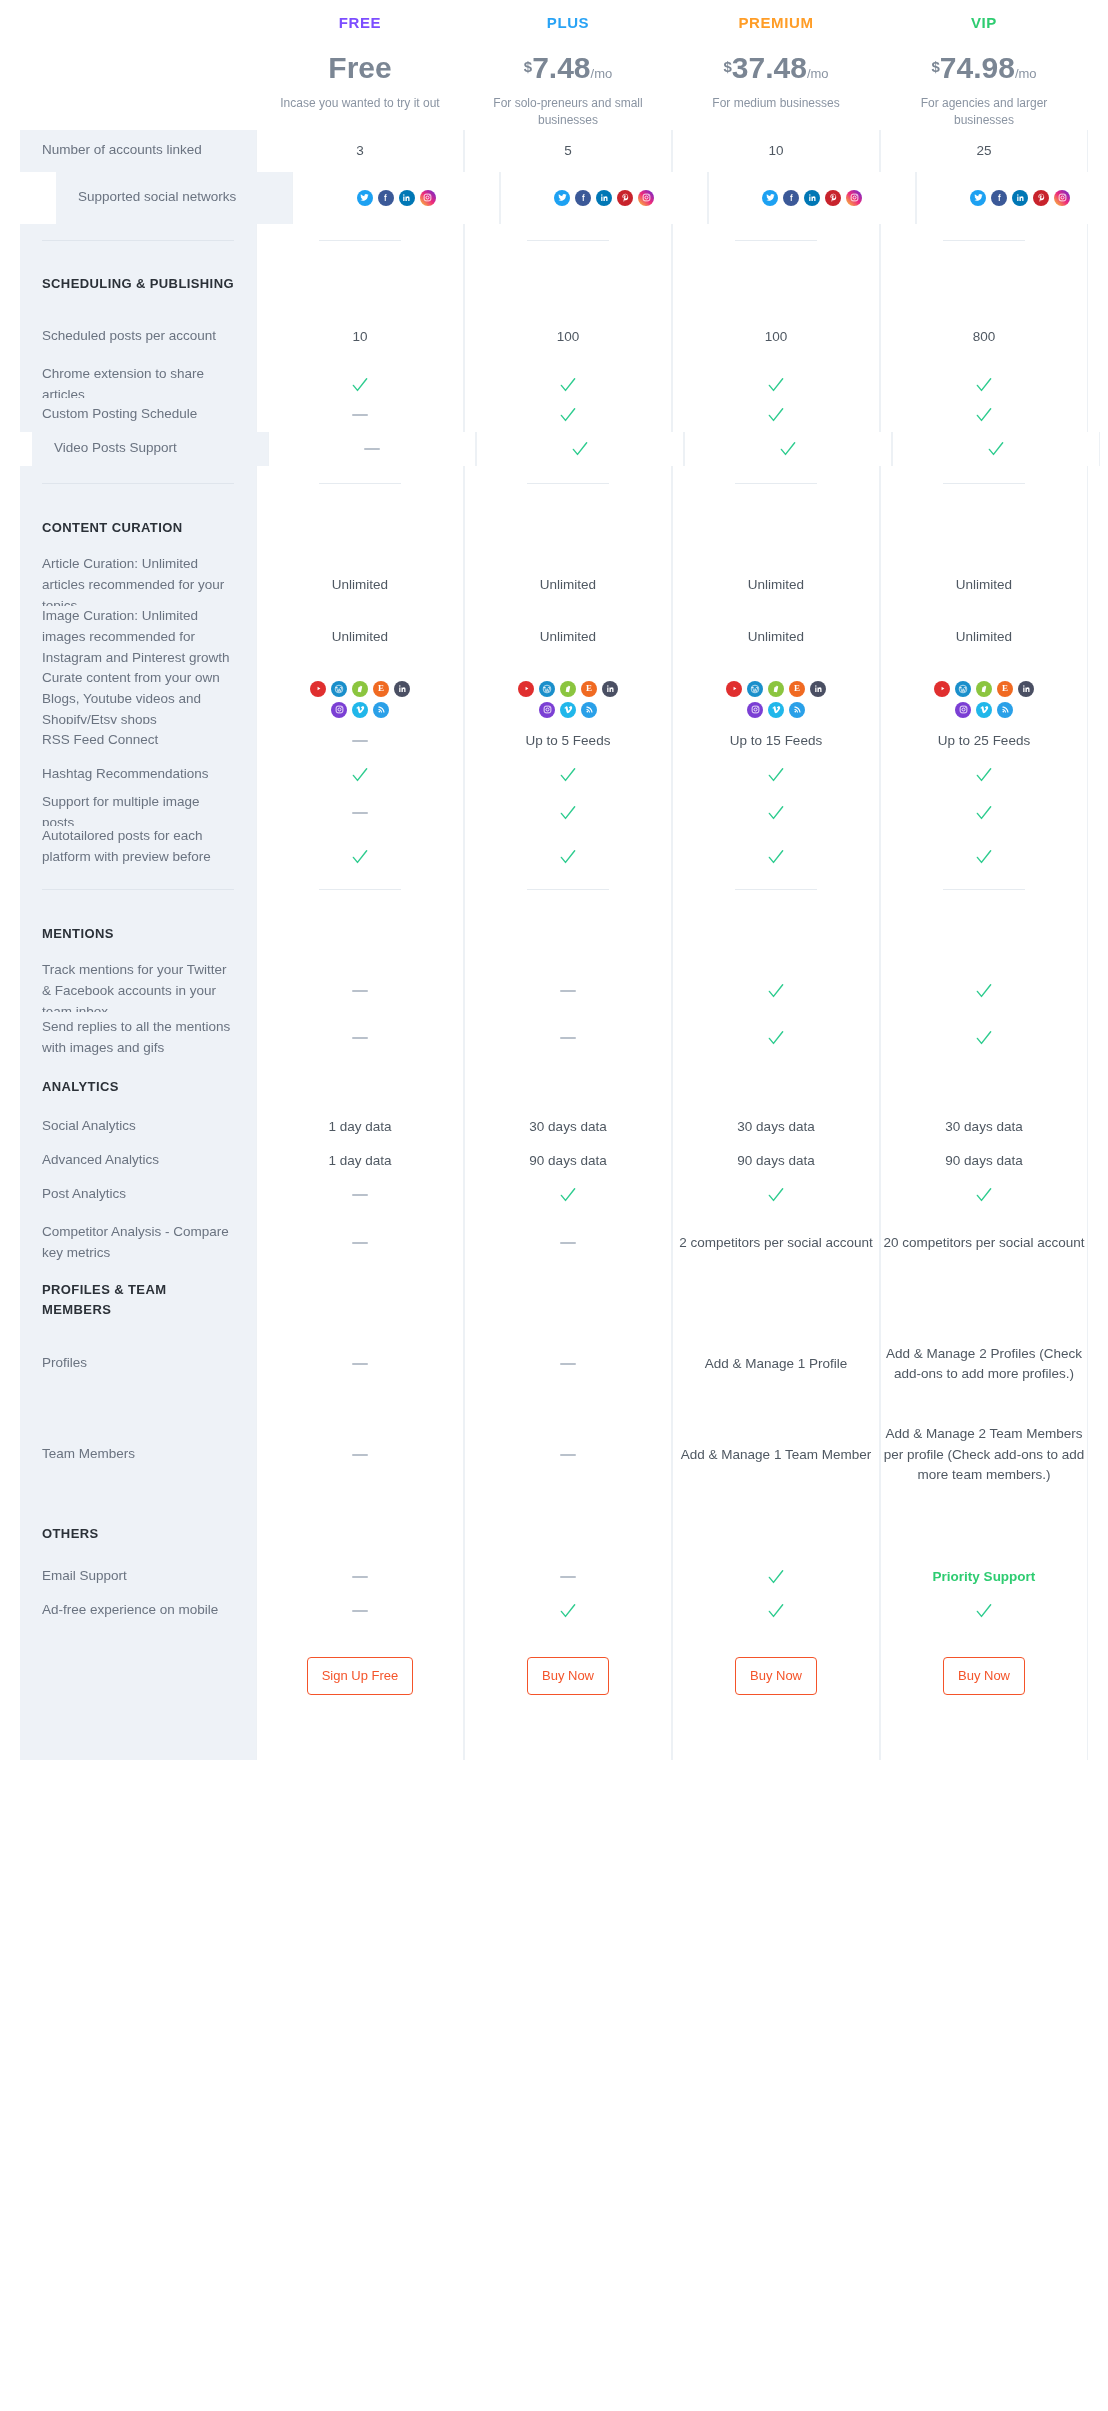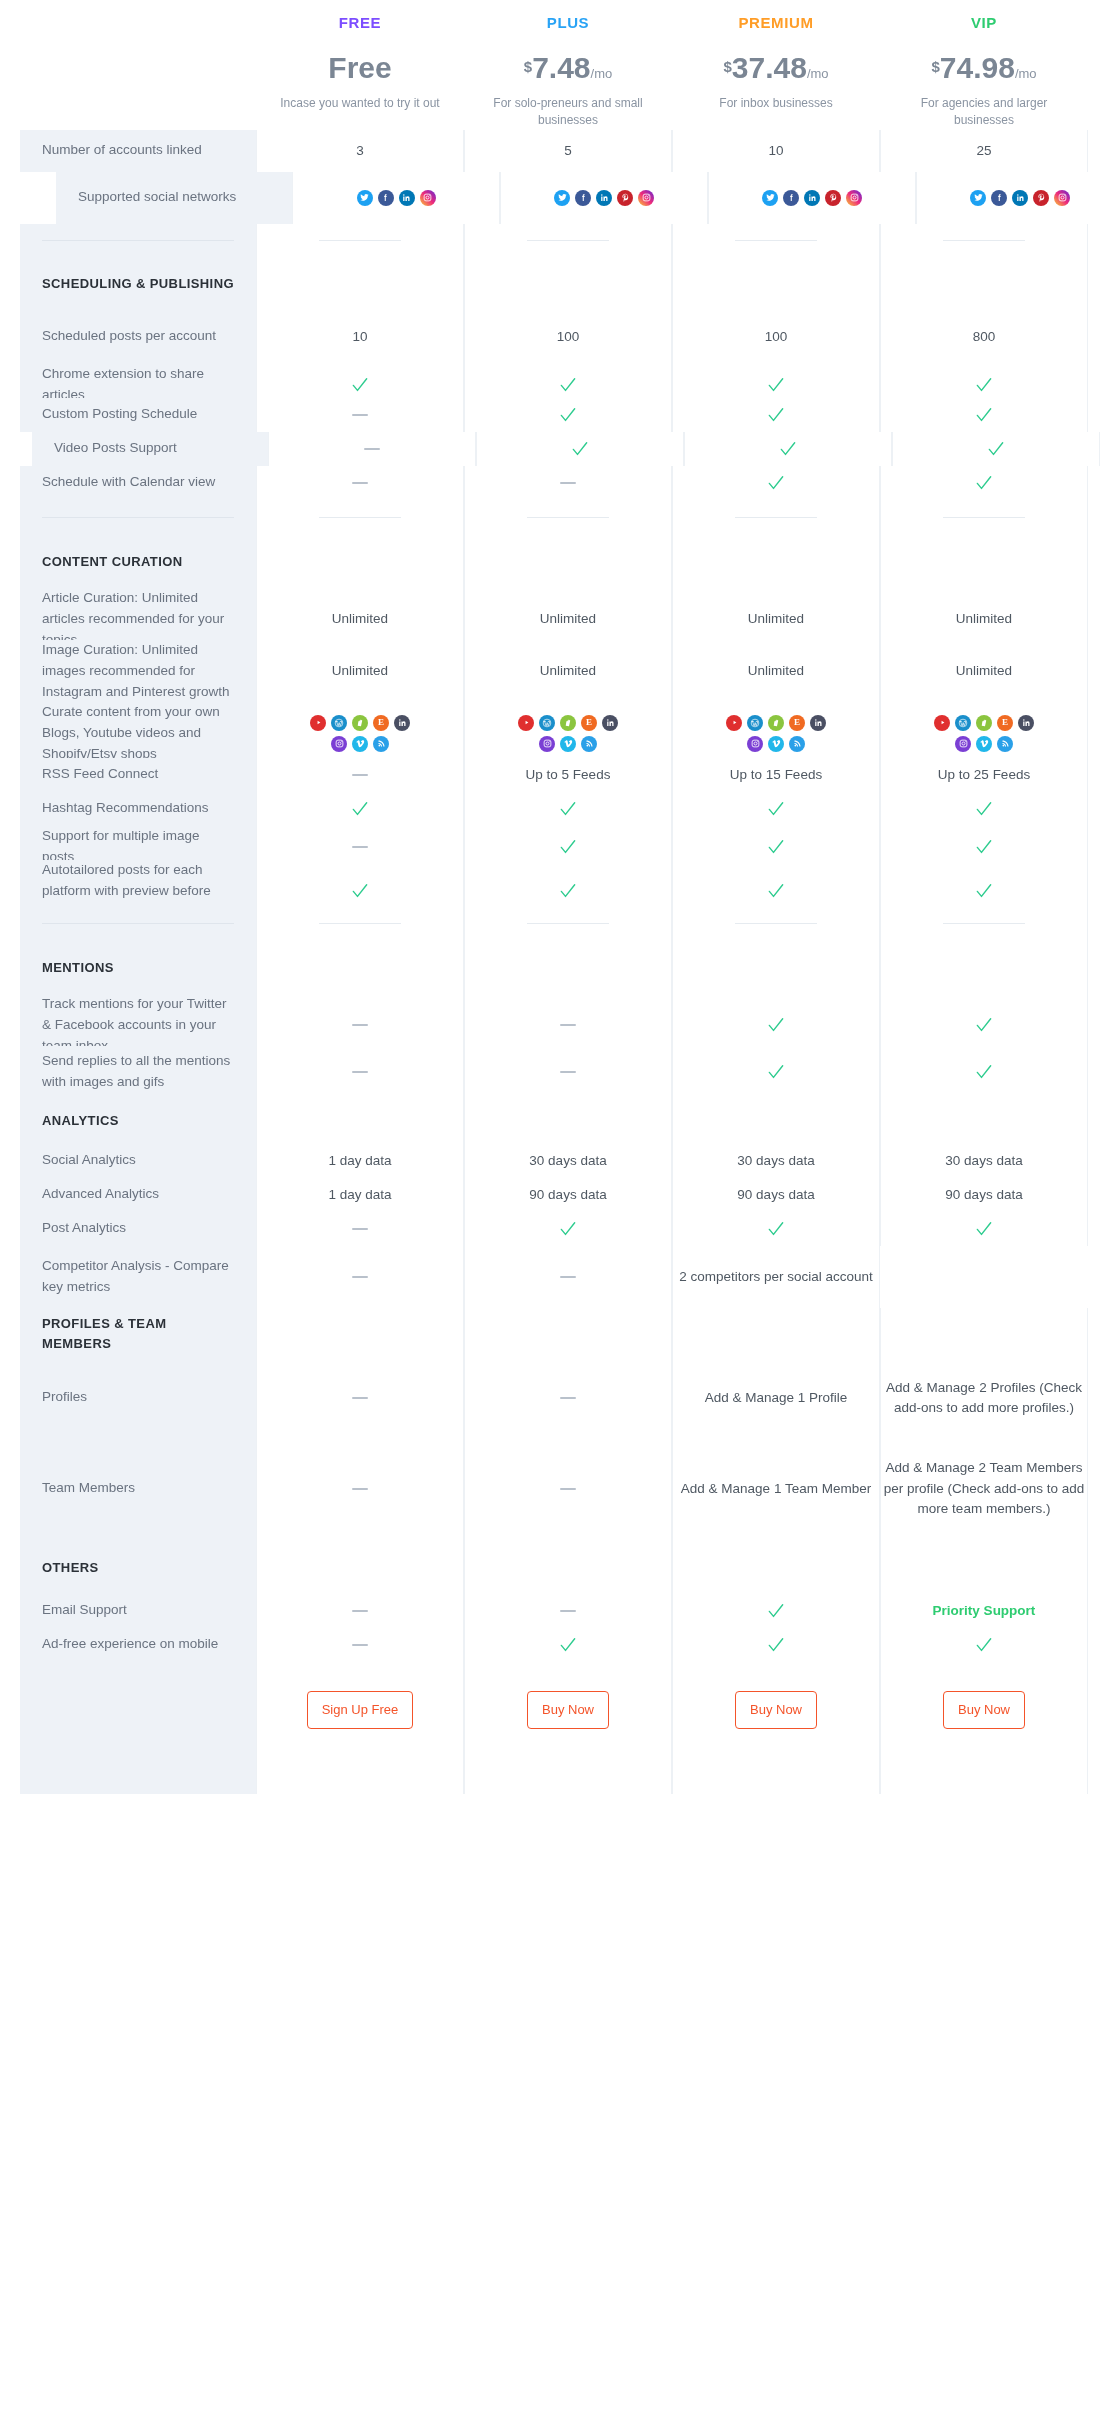--- a/index.html
+++ b/index.html
@@ -129,21 +129,21 @@
         <span class="cur">$</span><span class="price">7.48</span><span class="per">/mo</span>
       </div>
       <div class="plan-desc">For solo-preneurs and small businesses</div>
     </div>
 
     <div class="plan-head">
       <div class="plan-name" style="color: rgb(255, 157, 39);">PREMIUM</div>
       <div class="price-wrap">
         <span class="cur">$</span><span class="price">37.48</span><span class="per">/mo</span>
       </div>
-      <div class="plan-desc">For inbox businesses</div>
+      <div class="plan-desc">For medium businesses</div>
     </div>
 
     <div class="plan-head">
       <div class="plan-name" style="color: rgb(46, 204, 113);">VIP</div>
       <div class="price-wrap">
         <span class="cur">$</span><span class="price">74.98</span><span class="per">/mo</span>
       </div>
       <div class="plan-desc">For agencies and larger businesses</div>
     </div>
   </div>
@@ -397,41 +397,20 @@
           <span class="check"><svg width="20" height="20" viewBox="0 0 24 24" fill="none" stroke="#2ecc8f" stroke-width="1.7" stroke-linecap="round" stroke-linejoin="round">
               <path d="M4 12.5l5 6L20 4.5"></path>
             </svg></span>
         </div>
         <div class="cell-val">
           <span class="check"><svg width="20" height="20" viewBox="0 0 24 24" fill="none" stroke="#2ecc8f" stroke-width="1.7" stroke-linecap="round" stroke-linejoin="round">
               <path d="M4 12.5l5 6L20 4.5"></path>
             </svg></span>
         </div>
       </div>
-      <div class="rowline" style="height: 34px;">
-        <div class="cell-label">
-          <span>Schedule with Calendar view</span>
-        </div>
-        <div class="cell-val">
-          <span class="dash"></span>
-        </div>
-        <div class="cell-val">
-          <span class="dash"></span>
-        </div>
-        <div class="cell-val">
-          <span class="check"><svg width="20" height="20" viewBox="0 0 24 24" fill="none" stroke="#2ecc8f" stroke-width="1.7" stroke-linecap="round" stroke-linejoin="round">
-              <path d="M4 12.5l5 6L20 4.5"></path>
-            </svg></span>
-        </div>
-        <div class="cell-val">
-          <span class="check"><svg width="20" height="20" viewBox="0 0 24 24" fill="none" stroke="#2ecc8f" stroke-width="1.7" stroke-linecap="round" stroke-linejoin="round">
-              <path d="M4 12.5l5 6L20 4.5"></path>
-            </svg></span>
-        </div>
-      </div>
       <div class="divrow" style="height: 36px;">
         <div class="div-l" style="display: flex; align-items: center;">
           <i></i>
         </div>
         <div class="div-c">
           <i></i>
         </div>
         <div class="div-c">
           <i></i>
         </div>
@@ -903,20 +882,23 @@
           <span>Competitor Analysis - Compare key metrics</span>
         </div>
         <div class="cell-val">
           <span class="dash"></span>
         </div>
         <div class="cell-val">
           <span class="dash"></span>
         </div>
         <div class="cell-val">
           <span>2 competitors per social account</span>
+        </div>
+        <div class="cell-val">
+          <span>20 competitors per social account</span>
         </div>
       </div>
       <div class="rowline" style="height: 52px;">
         <div class="cell-label">
           <span class="sect">PROFILES &amp; TEAM MEMBERS</span>
         </div>
         <div class="cell-val"></div>
         <div class="cell-val"></div>
         <div class="cell-val"></div>
         <div class="cell-val"></div>

